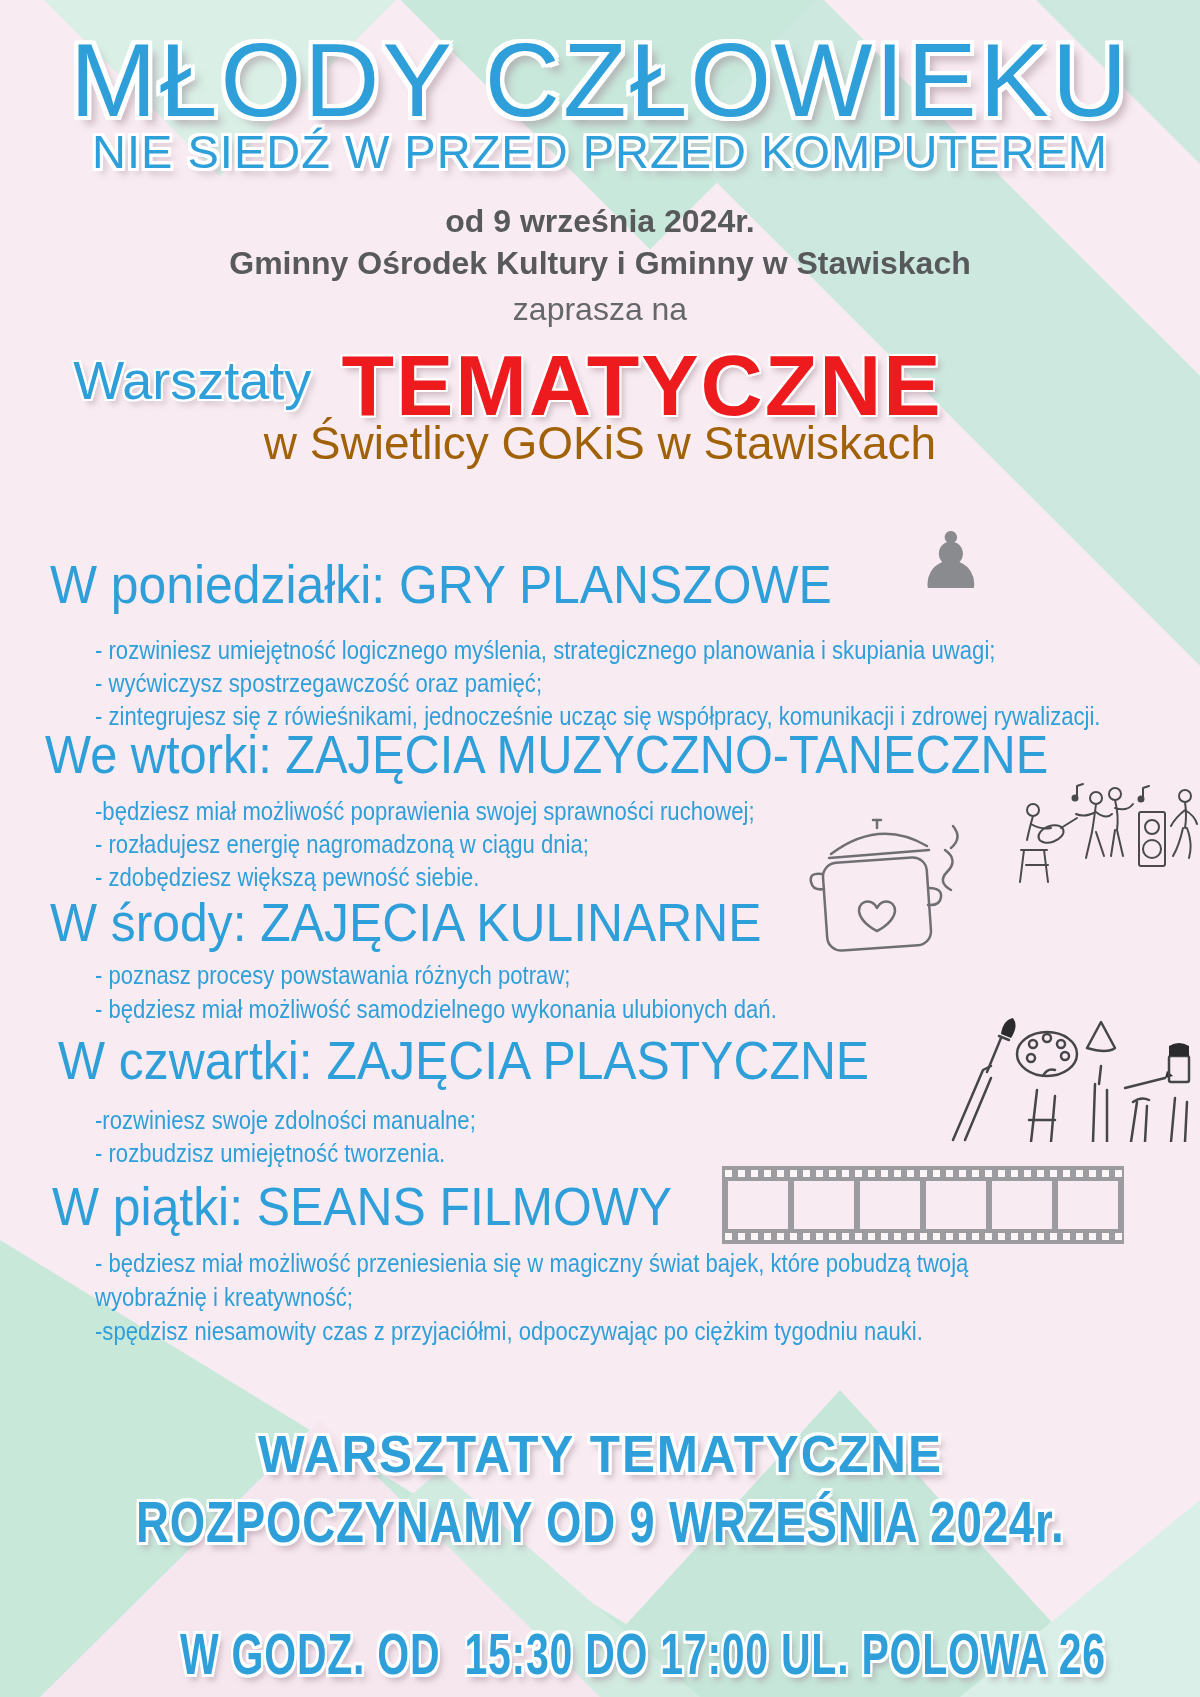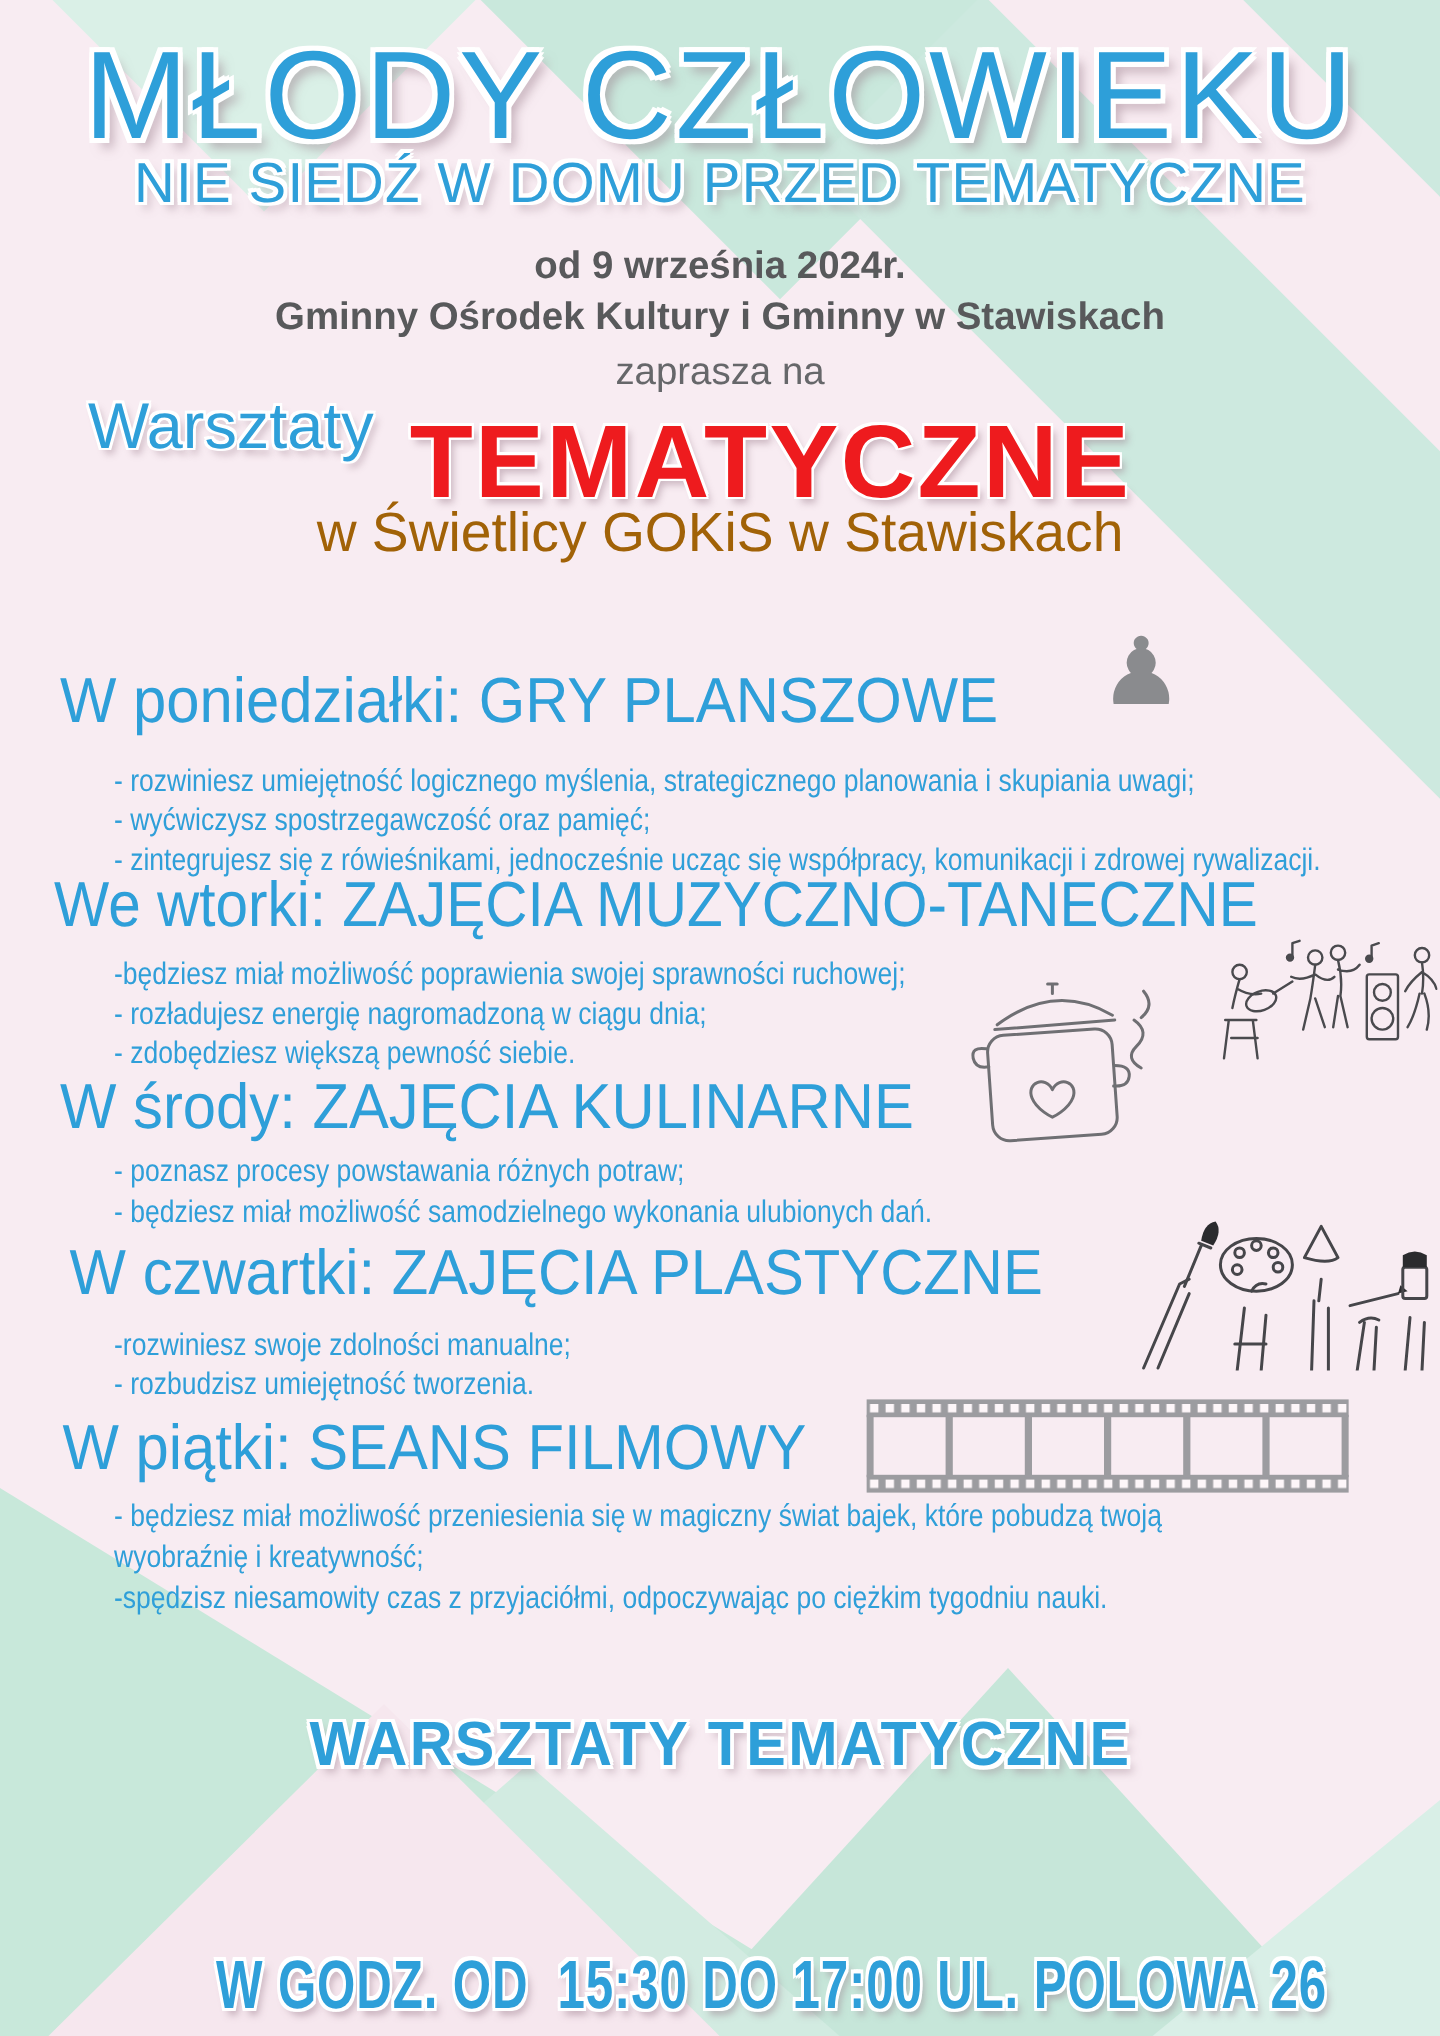--- a/index.html
+++ b/index.html
@@ -42,21 +42,21 @@
     -2px 0 0 #fff,2px 0 0 #fff,
     -2px 2px 0 #fff,0 2px 0 #fff,2px 2px 0 #fff,
     4px 5px 6px rgba(150,120,135,.45);}
 
   .title{top:28px;font-size:104px;font-weight:400;letter-spacing:3px;color:#2e9fd9;line-height:1;}
   .subtitle{top:128px;font-size:47px;font-weight:400;letter-spacing:1px;color:#2e9fd9;line-height:1;}
 
   .gray-b{font-size:32px;font-weight:700;color:#58595b;line-height:1.1;}
   .gray-n{font-size:32px;font-weight:400;color:#66676a;line-height:1.1;}
 
-  .workshop-row{top:324px;left:0;width:1016px;display:flex;justify-content:center;align-items:flex-start;gap:30px;}
+  .workshop-row{top:324px;left:0;width:1016px;display:flex;justify-content:center;align-items:center;gap:30px;}
   .w-prefix{font-size:54px;font-weight:400;color:#2e9fd9;}
   .w-name{font-size:86px;font-weight:700;letter-spacing:2px;color:#ee1b1e;margin-top:12px;}
   .location{top:420px;font-size:46px;font-weight:400;color:#a16207;line-height:1;}
 
   .day-heading{font-size:53px;font-weight:400;color:#2e9fd9;line-height:1;transform-origin:0 50%;white-space:nowrap;}
   .sx94{transform:scaleX(.94);}
   .sx92{transform:scaleX(.92);}
 
   .bullets{color:#2f9fd9;font-size:26px;font-weight:400;}
   .bl{white-space:nowrap;transform:scaleX(.85);transform-origin:0 50%;line-height:33px;}
@@ -84,21 +84,21 @@
   <div class="shape diam" id="sh-tc"></div>
   <div class="shape diam" id="sh-tr"></div>
   <div class="shape" id="stripe-tr"></div>
   <div class="shape" id="sh-bl"></div>
   <div class="shape" id="mt-1"></div>
   <div class="shape" id="mt-2"></div>
   <div class="shape" id="mt-pink"></div>
   <div class="shape" id="sh-br"></div>
 
   <div class="content center title outl-big nowrap">MŁODY CZŁOWIEKU</div>
-  <div class="content center subtitle outl-mid nowrap">NIE SIEDŹ W DOMU PRZED TEMATYCZNE</div>
+  <div class="content center subtitle outl-mid nowrap">NIE SIEDŹ W PRZED PRZED KOMPUTEREM</div>
 
   <div class="content center gray-b" style="top:204px">od 9 września 2024r.</div>
   <div class="content center gray-b" style="top:246px">Gminny Ośrodek Kultury i Gminny w Stawiskach</div>
   <div class="content center gray-n" style="top:292px">zaprasza na</div>
 
   <div class="content workshop-row">
     <span class="w-prefix outl-sm">Warsztaty</span>
     <span class="w-name outl-sm">TEMATYCZNE</span>
   </div>
   <div class="content center location">w Świetlicy GOKiS w Stawiskach</div>
@@ -219,17 +219,20 @@
   </div>
   <div class="content center fline" id="f1">
     <span class="outl-mid">WARSZTATY TEMATYCZNE</span>
   </div>
 
   <div class="content bullets" style="left:95px;top:1246px">
     <div class="bl bl34">- będziesz miał możliwość przeniesienia się w magiczny świat bajek, które pobudzą twoją</div>
     <div class="bl bl34">wyobraźnię i kreatywność;</div>
     <div class="bl bl34">-spędzisz niesamowity czas z przyjaciółmi, odpoczywając po ciężkim tygodniu nauki.</div>
   </div>
+  <div class="content center fline" id="f2">
+    <span class="outl-mid">ROZPOCZYNAMY OD 9 WRZEŚNIA 2024r.</span>
+  </div>
   <div class="content center fline" id="f3">
     <span class="outl-mid">W GODZ. OD  15:30 DO 17:00 UL. POLOWA 26</span>
   </div>
 
 </div>
 
 </body></html>

